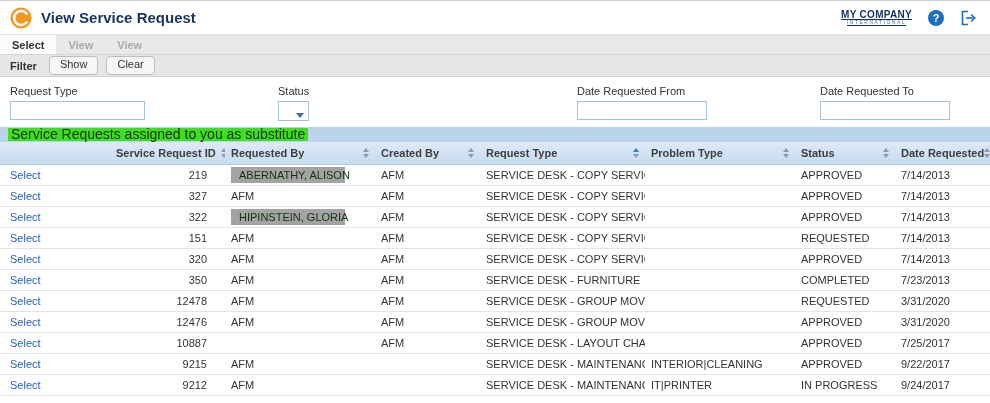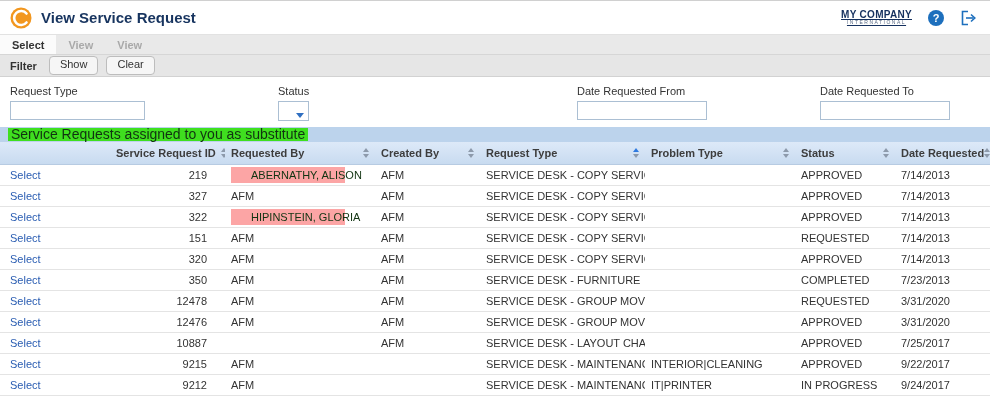--- a/index.html
+++ b/index.html
@@ -142,21 +142,21 @@
   tbody td {
     height: 21px;
     border-bottom: 1px solid #e4e4e4;
     color: #333; padding: 0 6px;
     white-space: nowrap; overflow: hidden;
     background: #fff;
   }
   tbody td.c-sel { padding-left: 10px; }
   tbody td.c-id { text-align: right; padding-right: 18px; }
   a.select-link { color: #2a5db2; text-decoration: none; cursor: pointer; }
-  .hl-green { background: #fca5a5; display: block; margin-right: 24px; padding: 2px 20px; color: #113311; }
+  .hl-green { background: #a3a3a3; display: block; margin-right: 24px; padding: 2px 8px; color: #113311; }
 </style>
 </head>
 <body>
 
 <div class="page">
 
   <div class="app-header">
     <span class="logo">
       <svg width="22" height="22" viewBox="0 0 22 22">
         <circle cx="11" cy="11" r="10.5" fill="#f2971f"></circle>

